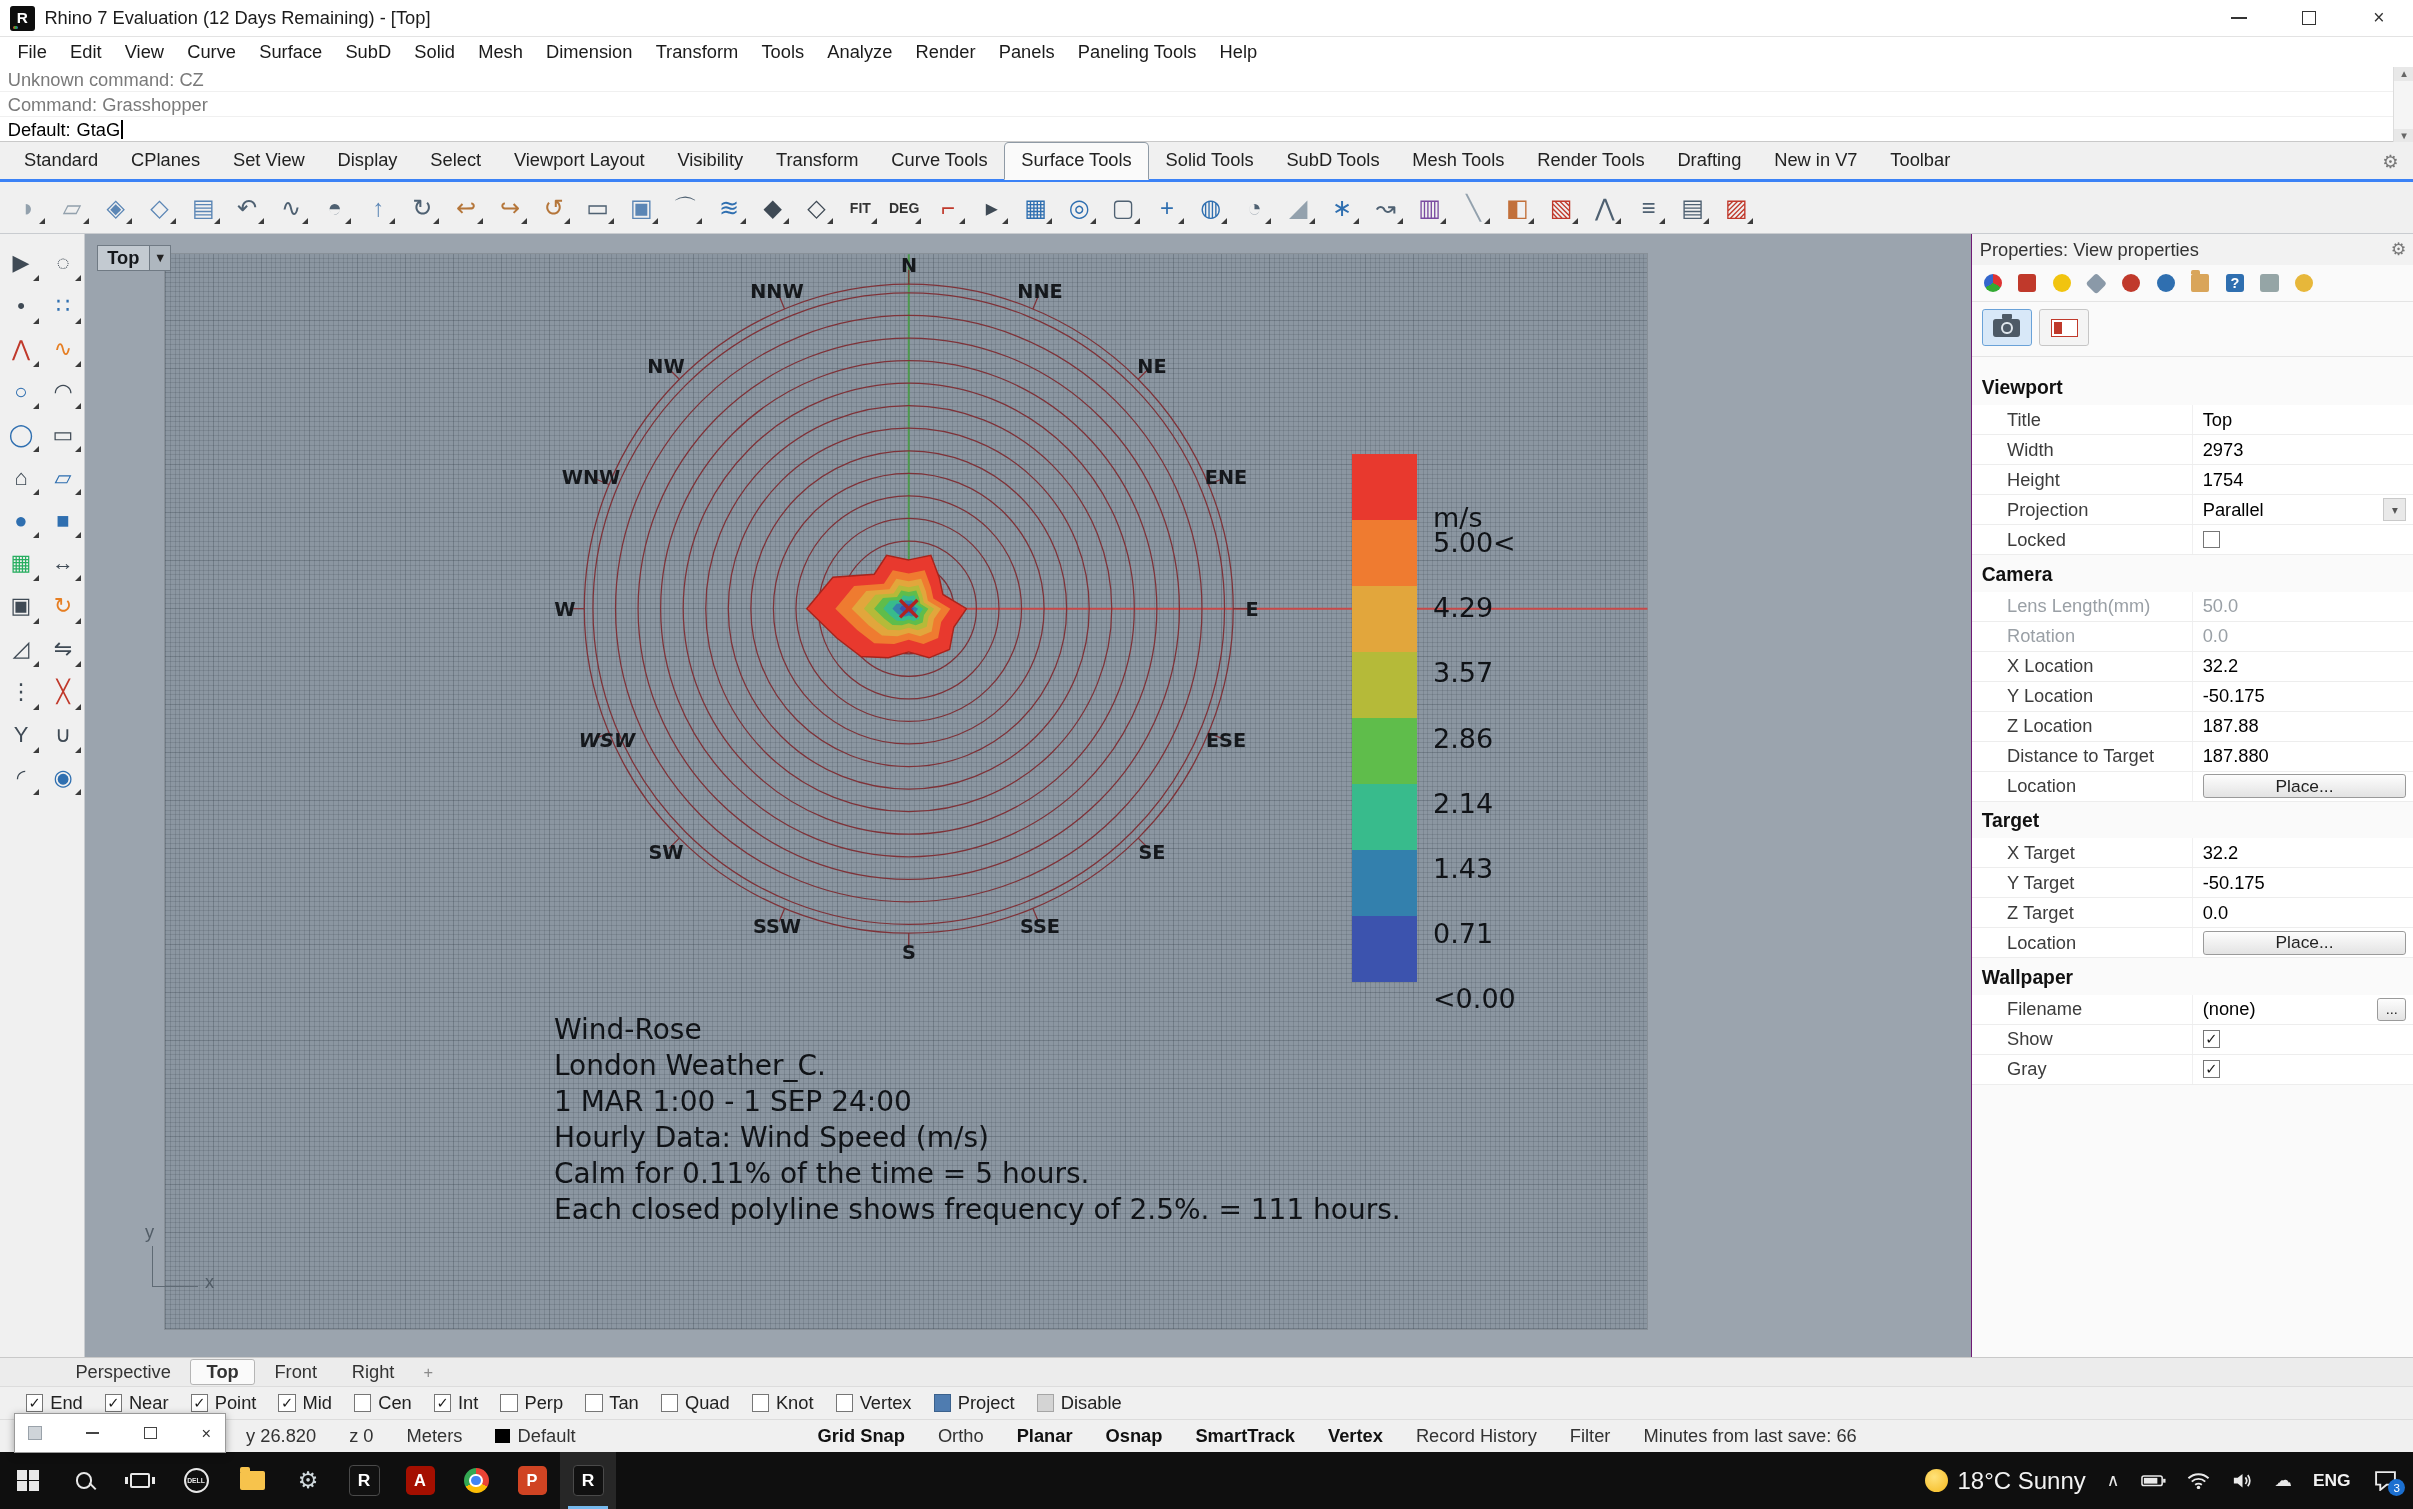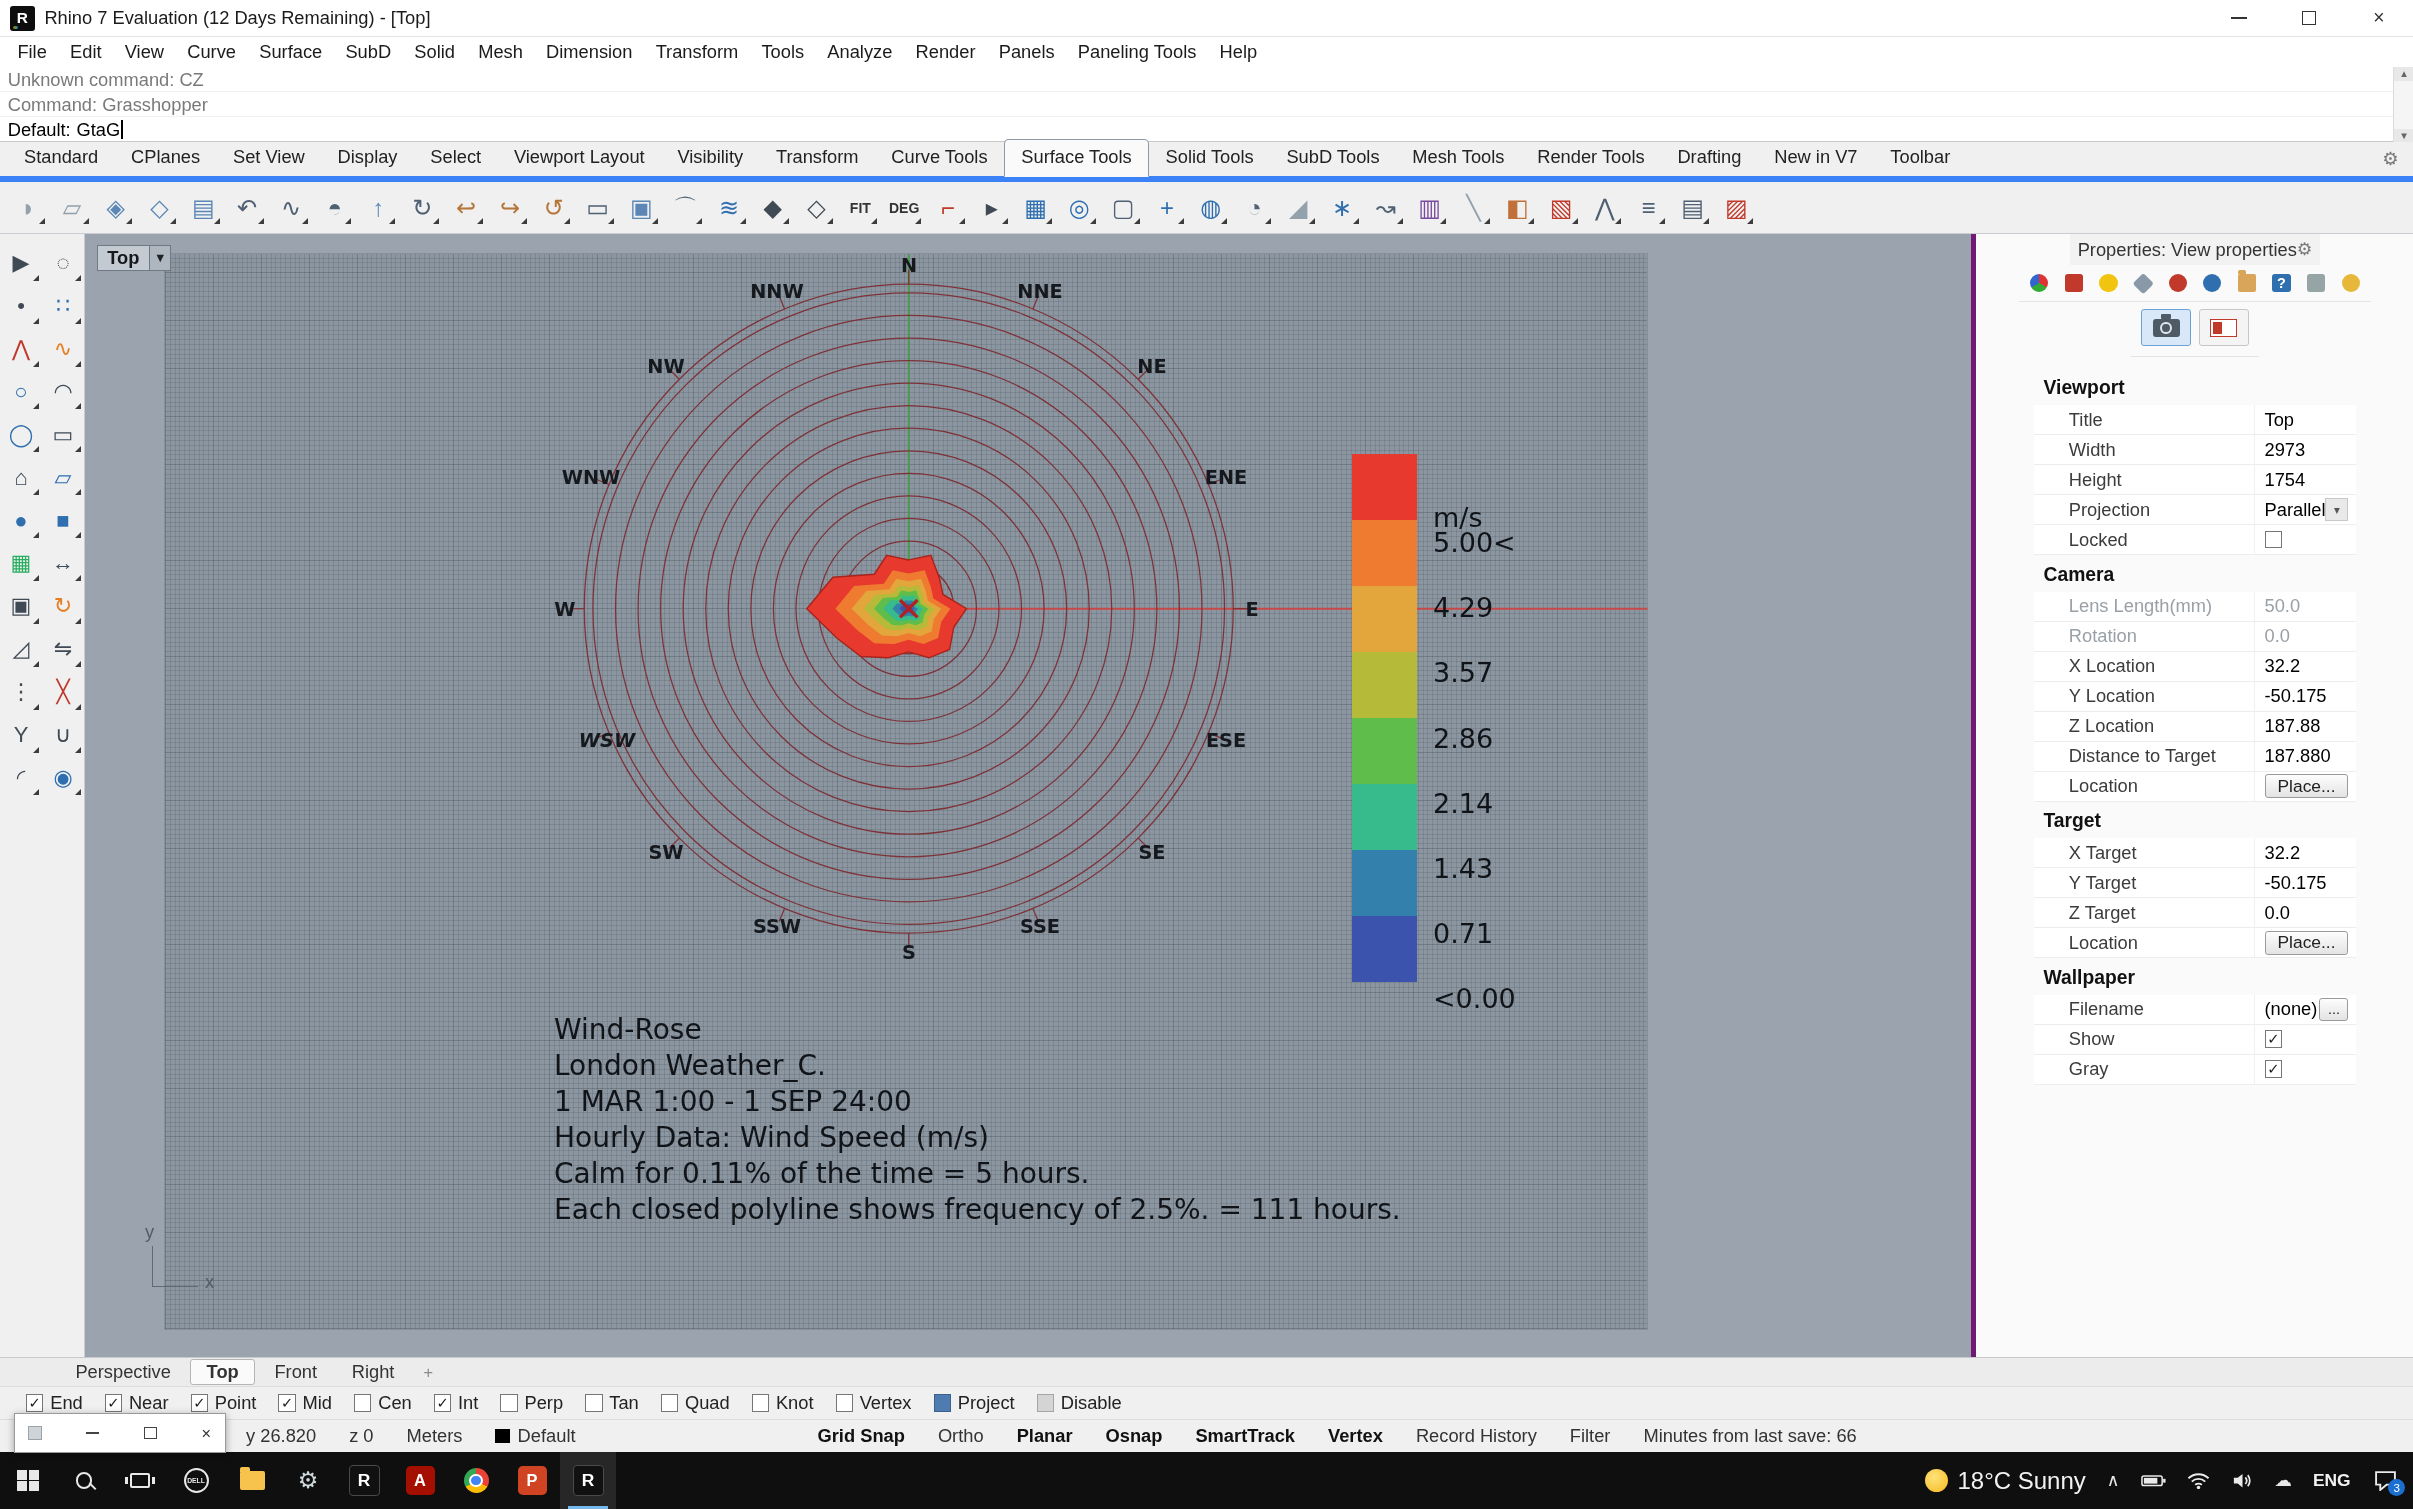--- a/index.html
+++ b/index.html
@@ -25,21 +25,21 @@
   
   .cmdarea { height:75px; flex:0 0 75px; background:#ffffff; position:relative; border-bottom:1px solid #c9c9c9; }
   .cmdline { height:25px; line-height:25px; padding-left:7.7px; font-size:18.3px; color:#7a7a7a; border-bottom:1px solid #f0f0f0; }
   .cmdline.active { color:#000; display:flex; align-items:center; border-bottom:none; }
   .cmdline.active .prompt { color:#000; margin-right:5.8px; }
   .caret { display:inline-block; width:1.9px; height:19.3px; background:#000; margin-left:1px; }
   .cmd-scroll { position:absolute; right:0; top:0; width:21px; height:75px; border-left:1px solid #dcdcdc; display:flex; flex-direction:column; justify-content:space-between; background:#f5f5f5; }
   .cmd-scroll .arr { height:13.5px; font-size:9.7px; color:#666; text-align:center; line-height:13.5px; background:#e8e8e8; }
 
   
-  .tabbar { height:40px; flex:0 0 40px; background:#f0f0f0; display:flex; align-items:flex-end; padding:0 7.7px; border-bottom:6px solid #3b82f6; font-size:18.3px; color:#222; position:relative; }
+  .tabbar { height:40px; flex:0 0 40px; background:#f0f0f0; display:flex; align-items:flex-end; padding:0 7.7px; border-bottom:3px solid #3b82f6; font-size:18.3px; color:#222; position:relative; }
   .rtab { padding:6.8px 16.4px 7.7px; cursor:default; white-space:nowrap; }
   .rtab.active { background:#fafafa; border:1px solid #8f9aa5; border-bottom-color:#fafafa; border-radius:4.8px 4.8px 0 0; margin-bottom:-1px; }
   .tabbar .gear-right { margin-left:auto; font-size:18.3px; color:#777; padding:0 7.7px 5.8px; }
 
   
   .toolbar { height:52px; flex:0 0 52px; background:#f0f0f0; border-bottom:1px solid #c9ccd0; display:flex; align-items:center; padding:0 9.7px; gap:6.8px; overflow:hidden; }
   .tbicon { width:37px; height:37px; display:flex; align-items:center; justify-content:center; font-size:24px; position:relative; border-radius:2.9px; }
   .tbicon.textic { font-size:14px; font-weight:bold; letter-spacing:0; }
   .tbicon::after { content:""; position:absolute; right:1.9px; bottom:1.9px; border-style:solid; border-width:0 0 6.8px 6.8px; border-color:transparent transparent #3c3c3c transparent; }
 
@@ -75,21 +75,21 @@
   
   .annotation { position:absolute; left:469px; top:778px; font-family:"DejaVu Sans", sans-serif; font-size:28px; color:#101317; line-height:36px; }
 
   
   .axis-ind { position:absolute; left:60px; top:987px; width:87px; height:77px; color:#525d67; font-size:18.3px; }
   .axis-ind .ylab { position:absolute; left:0; top:0; }
   .axis-ind .lshape { position:absolute; left:6.8px; top:25px; width:46px; height:41px; border-left:1.9px solid #5f6a74; border-bottom:1.9px solid #5f6a74; }
   .axis-ind .xlab { position:absolute; left:60px; top:50px; }
 
   
-  .rightpanel { width:443px; flex:0 0 443px; background:#fafafa; border-left:5px solid #701a75; display:flex; flex-direction:column; font-size:18.3px; overflow:hidden;align-items:center; }
+  .rightpanel { width:443px; flex:0 0 443px; background:#fafafa; border-left:1px solid #701a75; display:flex; flex-direction:column; font-size:18.3px; overflow:hidden; }
   .rp-header { height:31px; display:flex; align-items:center; padding:0 7.7px; color:#333; background:#f2f2f2; }
   .rp-header .gear-right { margin-left:auto; color:#777; font-size:17.4px; }
   .rp-icons { display:flex; gap:12.6px; padding:6.8px 9.7px; align-items:center; border-bottom:1px solid #e4e4e4; }
   .rp-ic { width:22px; height:22px; display:flex; align-items:center; justify-content:center; }
   .rp-ic .shape { width:18.3px; height:18.3px; border-radius:2.9px; }
   .rp-ic .shape.circle { border-radius:50%; }
   .rp-ic .shape.conic { border-radius:50%; background:conic-gradient(#d33 0 33%, #3a3 33% 66%, #36c 66%); }
   .rp-ic .shape.diamond { transform:rotate(45deg); width:14.5px; height:14.5px; }
   .rp-ic .shape.folder { border-radius:1.9px; position:relative; }
   .rp-ic .shape.folder::before { content:""; position:absolute; top:-3.9px; left:0; width:8.7px; height:3.9px; background:inherit; border-radius:1.9px 1.9px 0 0; }

